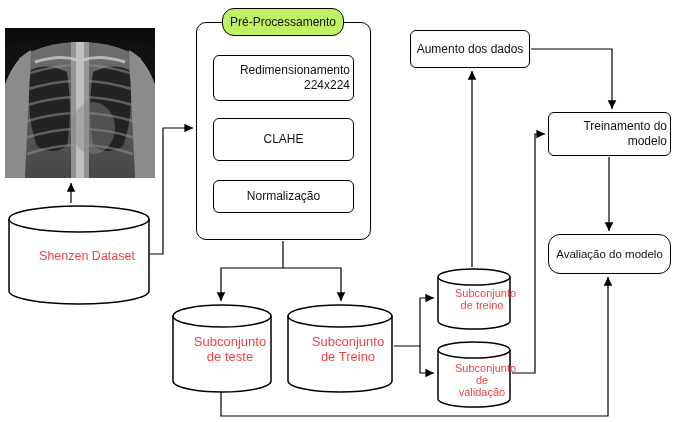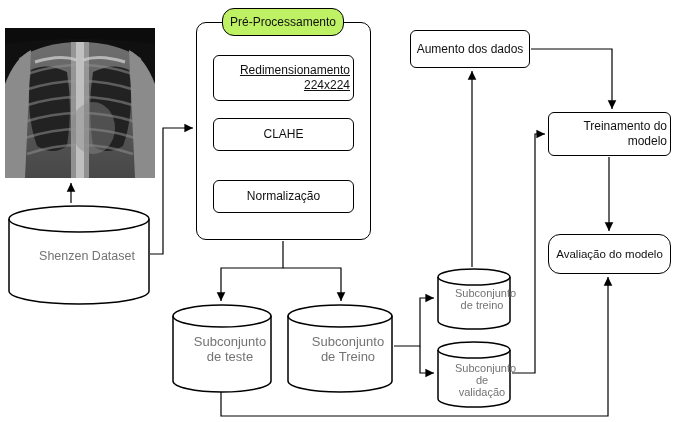--- a/index.html
+++ b/index.html
@@ -27,21 +27,21 @@
   .title-pill{
     position:absolute;z-index:3;
     background:#bef264;border:1.5px solid #000000;border-radius:12px;
     display:flex;align-items:center;justify-content:center;
     font-size:12px;box-sizing:border-box;
   }
   .cyl{position:absolute;z-index:2;}
   .cyl svg{position:absolute;left:0;top:0;}
   .cyl-label{
     position:absolute;left:18px;right:2px;z-index:3;
-    text-align:center;color:#737373;
+    text-align:center;color:#ef4444;
   }
   .xray{position:absolute;z-index:2;line-height:0;}
 </style>
 </head>
 <body>
 
 <div class="canvas">
 
   <svg class="connectors" width="673" height="422" viewBox="0 0 673 422">
     <defs>
@@ -99,24 +99,24 @@
     <svg width="142" height="100" viewBox="0 0 142 100">
       <path d="M1,14 L1,86 A70,13 0 0 0 141,86 L141,14 A70,13 0 0 0 1,14 Z" fill="#ffffff" stroke="#000000" stroke-width="1.5"></path>
       <path d="M1,14 A70,13 0 0 0 141,14" fill="none" stroke="#000000" stroke-width="1.5"></path>
     </svg>
     <div class="cyl-label" style="top:44px;font-size:12.5px;">Shenzen Dataset</div>
   </div>
 
   <div class="container-box" style="left:196px;top:22px;width:175px;height:218px;"></div>
   <div class="title-pill" style="left:222px;top:8px;width:122px;height:28px;">Pré-Processamento</div>
 
-  <div class="node" style="left:213px;top:55px;width:141px;height:46px;text-decoration:underline;">
+  <div class="node" style="left:213px;top:55px;width:141px;height:46px;">
     <span>Redimensionamento 224x224</span>
   </div>
-  <div class="node" style="left:213px;top:118px;width:141px;height:33px;">
+  <div class="node" style="left:213px;top:118px;width:141px;height:43px;">
     <span>CLAHE</span>
   </div>
   <div class="node" style="left:213px;top:180px;width:141px;height:33px;">
     <span>Normalização</span>
   </div>
 
   <div class="node" style="left:410px;top:30px;width:120px;height:38px;">
     <span>Aumento dos dados</span>
   </div>
 

